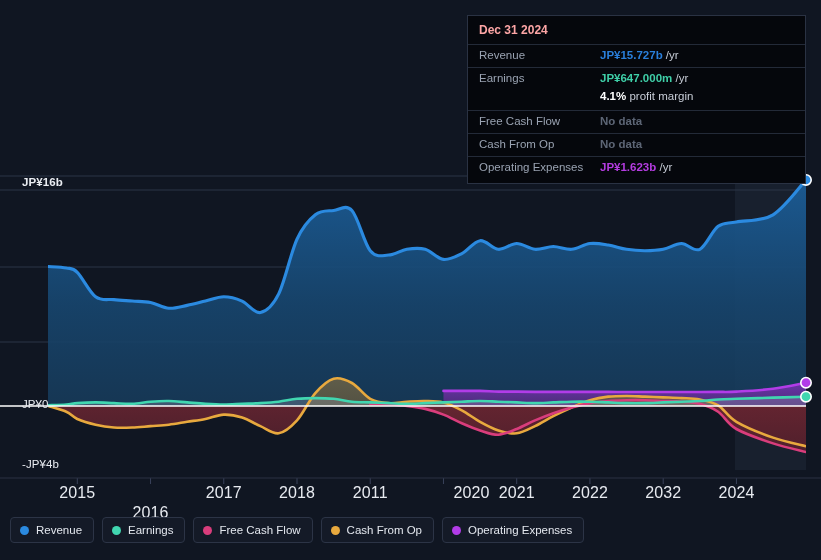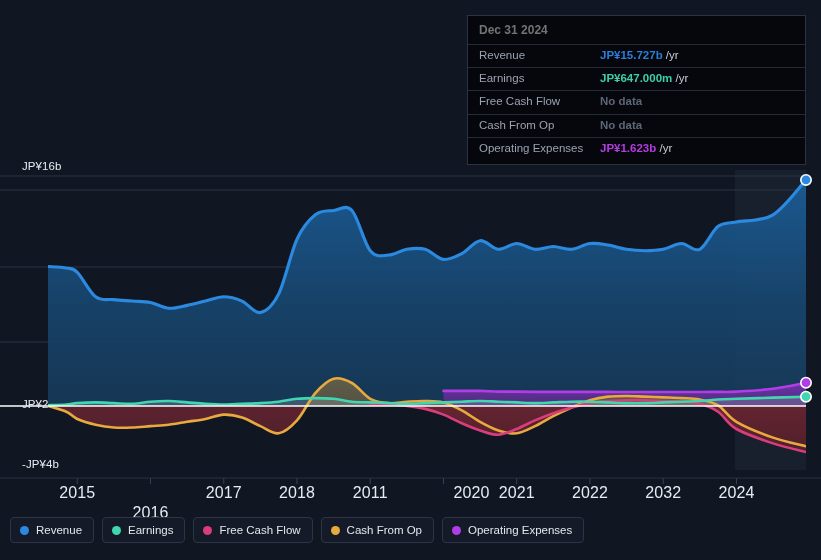--- a/index.html
+++ b/index.html
@@ -29,21 +29,21 @@
   }
 
   
   #tooltip {
     position:absolute; left:467px; top:15px; width:339px;
     background:#05070c; border:1px solid #2a3243;
     padding:7px 0 4px 0;
     font-size:11.5px;
   }
   #tooltip .tt-title {
-    font-weight:bold; color:#737373; font-size:12px;
+    font-weight:bold; color:#fca5a5; font-size:12px;
     padding:0 11px 7px 11px;
   }
   .tt-row {
     display:flex; align-items:baseline;
     padding:4px 11px 5px 11px;
     border-top:1px solid #232a38;
     line-height:1.15;
   }
   .tt-row .tt-key { width:121px; color:#9aa3b2; flex:none; }
   .tt-row .tt-val { color:#c7ccd6; white-space:nowrap; }
@@ -150,22 +150,22 @@
 
     <line x1="0" y1="478" x2="821" y2="478" stroke="#2a3142" stroke-width="1"></line>
 
     <g id="endpoints">
         <circle cx="806" cy="179.924375" r="5.2" fill="#2b8ae0" stroke="#ffffff" stroke-width="1.6"></circle>
         <circle cx="806" cy="382.669375" r="5.2" fill="#b23ce8" stroke="#ffffff" stroke-width="1.6"></circle>
         <circle cx="806" cy="396.699375" r="5.2" fill="#41d6b0" stroke="#ffffff" stroke-width="1.6"></circle>
       </g>
   </svg>
 
-  <div class="ylabel" style="left:22px; top:160px;">JP¥16b</div>
-  <div class="ylabel" style="left:22px; top:398px;">JP¥2</div>
+  <div class="ylabel" style="left:22px; top:176px;font-weight:bold;">JP¥16b</div>
+  <div class="ylabel" style="left:22px; top:398px;">JP¥0</div>
   <div class="ylabel" style="left:22px; top:458px;">-JP¥4b</div>
 
   <div id="xlabels">
       <div class="xlabel" style="left: 77.2947px; top: 484px;">2015</div>
       <div class="xlabel" style="left: 150.531px; top: 484px; margin-top: 20px;">2016</div>
       <div class="xlabel" style="left: 223.768px; top: 484px;">2017</div>
       <div class="xlabel" style="left: 297.005px; top: 484px; text-align: right;">2018</div>
       <div class="xlabel" style="left: 370.242px; top: 484px;">2011</div>
       <div class="xlabel" style="left: 443.478px; top: 484px; margin-left: 28px;">2020</div>
       <div class="xlabel" style="left: 516.715px; top: 484px;">2021</div>
@@ -178,20 +178,24 @@
     <div class="tt-title">Dec 31 2024</div>
     <div id="tt-rows">
         <div class="tt-row">
           <div class="tt-key">Revenue</div>
           <div class="tt-val"><span class="num" style="color: rgb(42, 127, 219);">JP¥15.727b</span><span class="tt-unit" style="white-space: pre;"> /yr</span></div>
         </div>
         <div class="tt-row">
           <div class="tt-key">Earnings</div>
           <div class="tt-val"><span class="num" style="color: rgb(63, 207, 168);">JP¥647.000m</span><span class="tt-unit" style="white-space: pre;"> /yr</span></div>
         </div>
+        <div class="tt-row sub">
+          <div class="tt-key"></div>
+          <div class="tt-val"><span class="num" style="color: rgb(255, 255, 255);">4.1%</span><span class="tt-unit" style="white-space: pre;"> profit margin</span></div>
+        </div>
         <div class="tt-row nodata">
           <div class="tt-key">Free Cash Flow</div>
           <div class="tt-val"><span class="num" style="color: rgb(93, 102, 118);">No data</span></div>
         </div>
         <div class="tt-row nodata">
           <div class="tt-key">Cash From Op</div>
           <div class="tt-val"><span class="num" style="color: rgb(93, 102, 118);">No data</span></div>
         </div>
         <div class="tt-row">
           <div class="tt-key">Operating Expenses</div>

